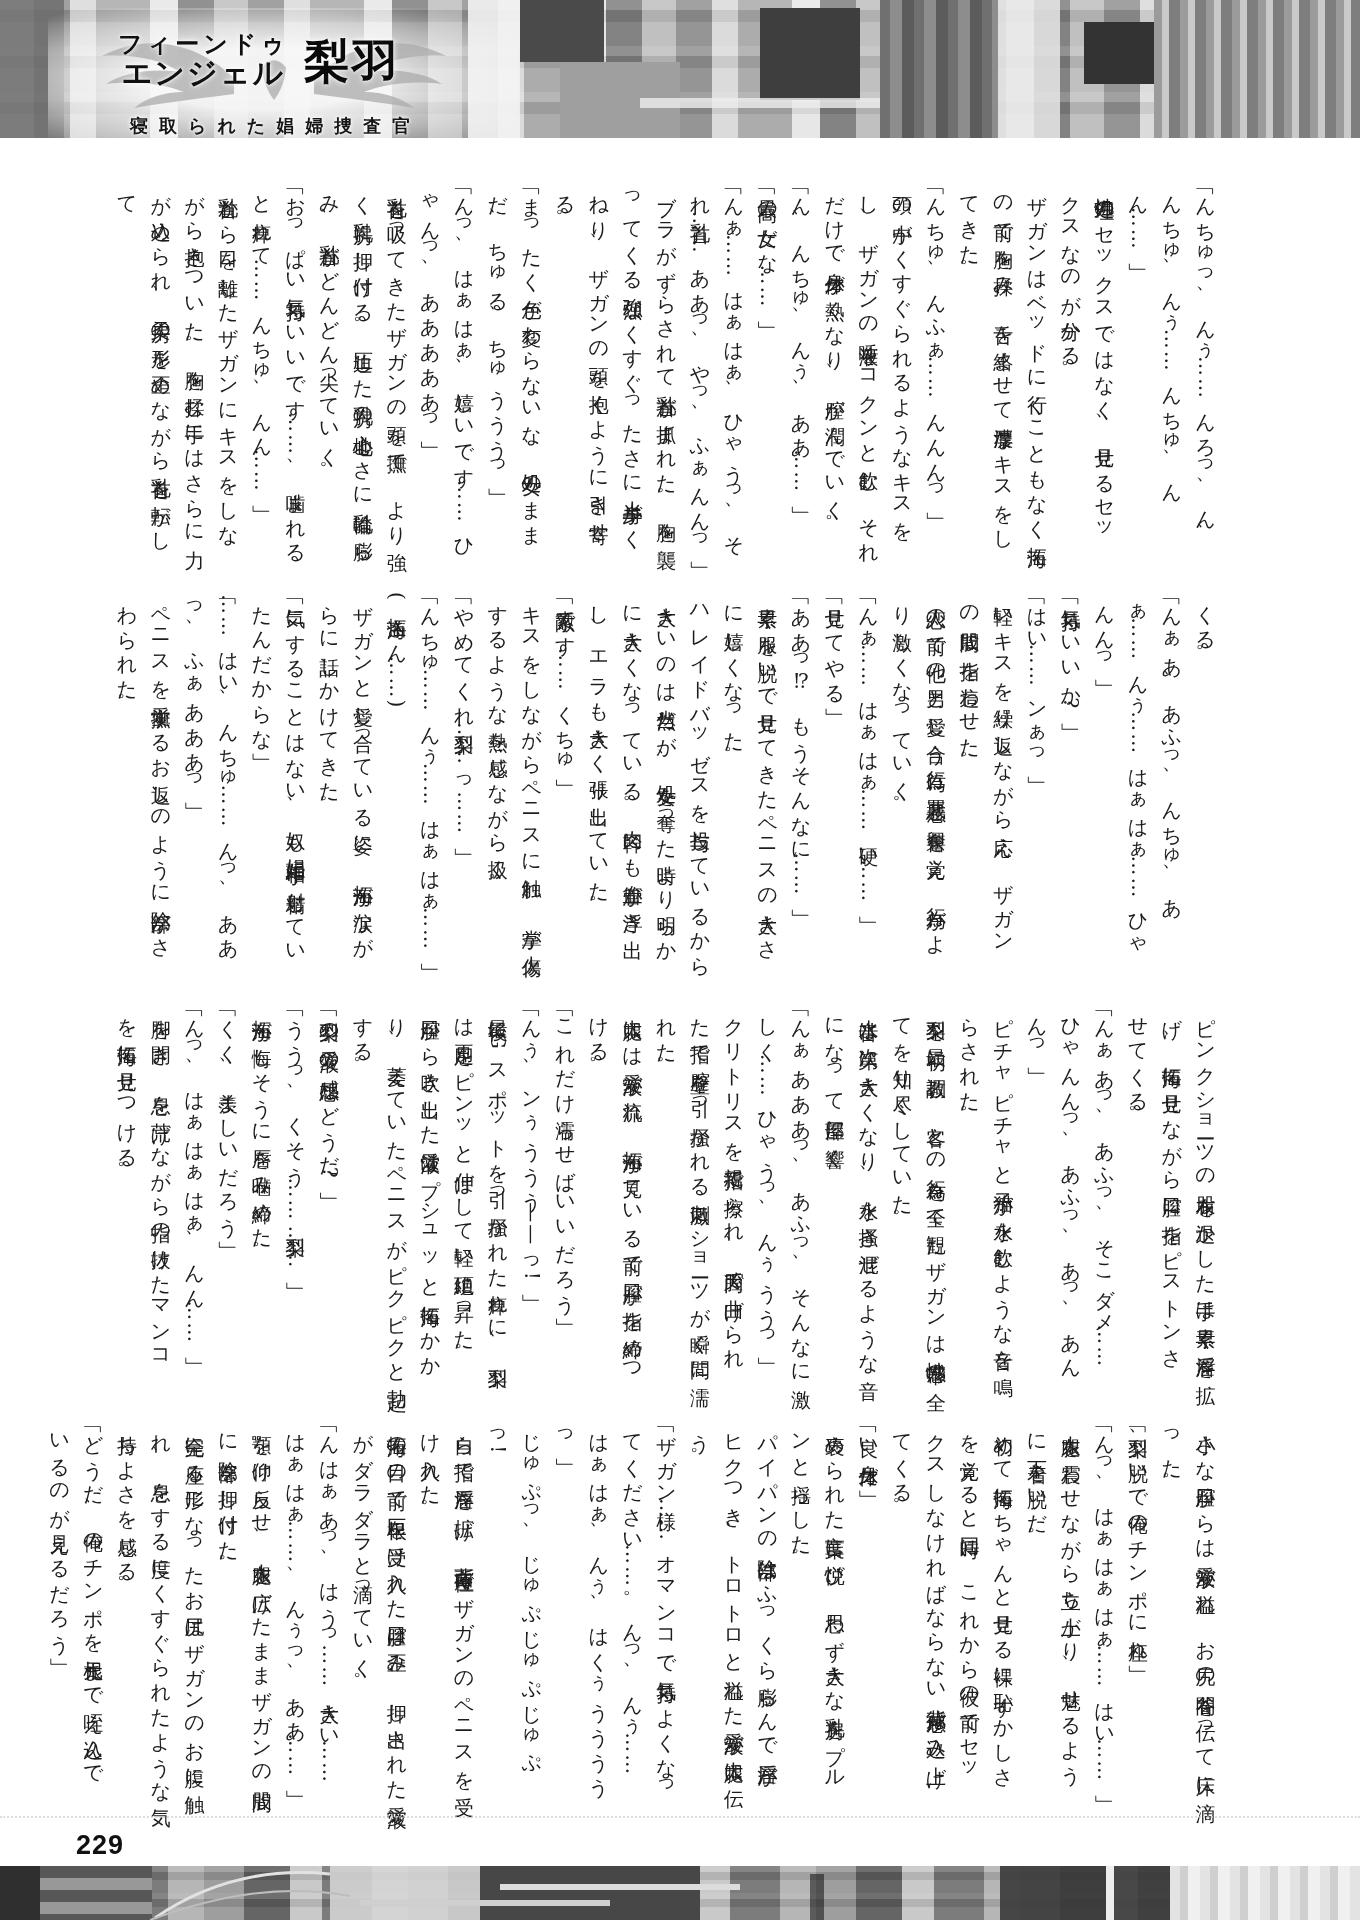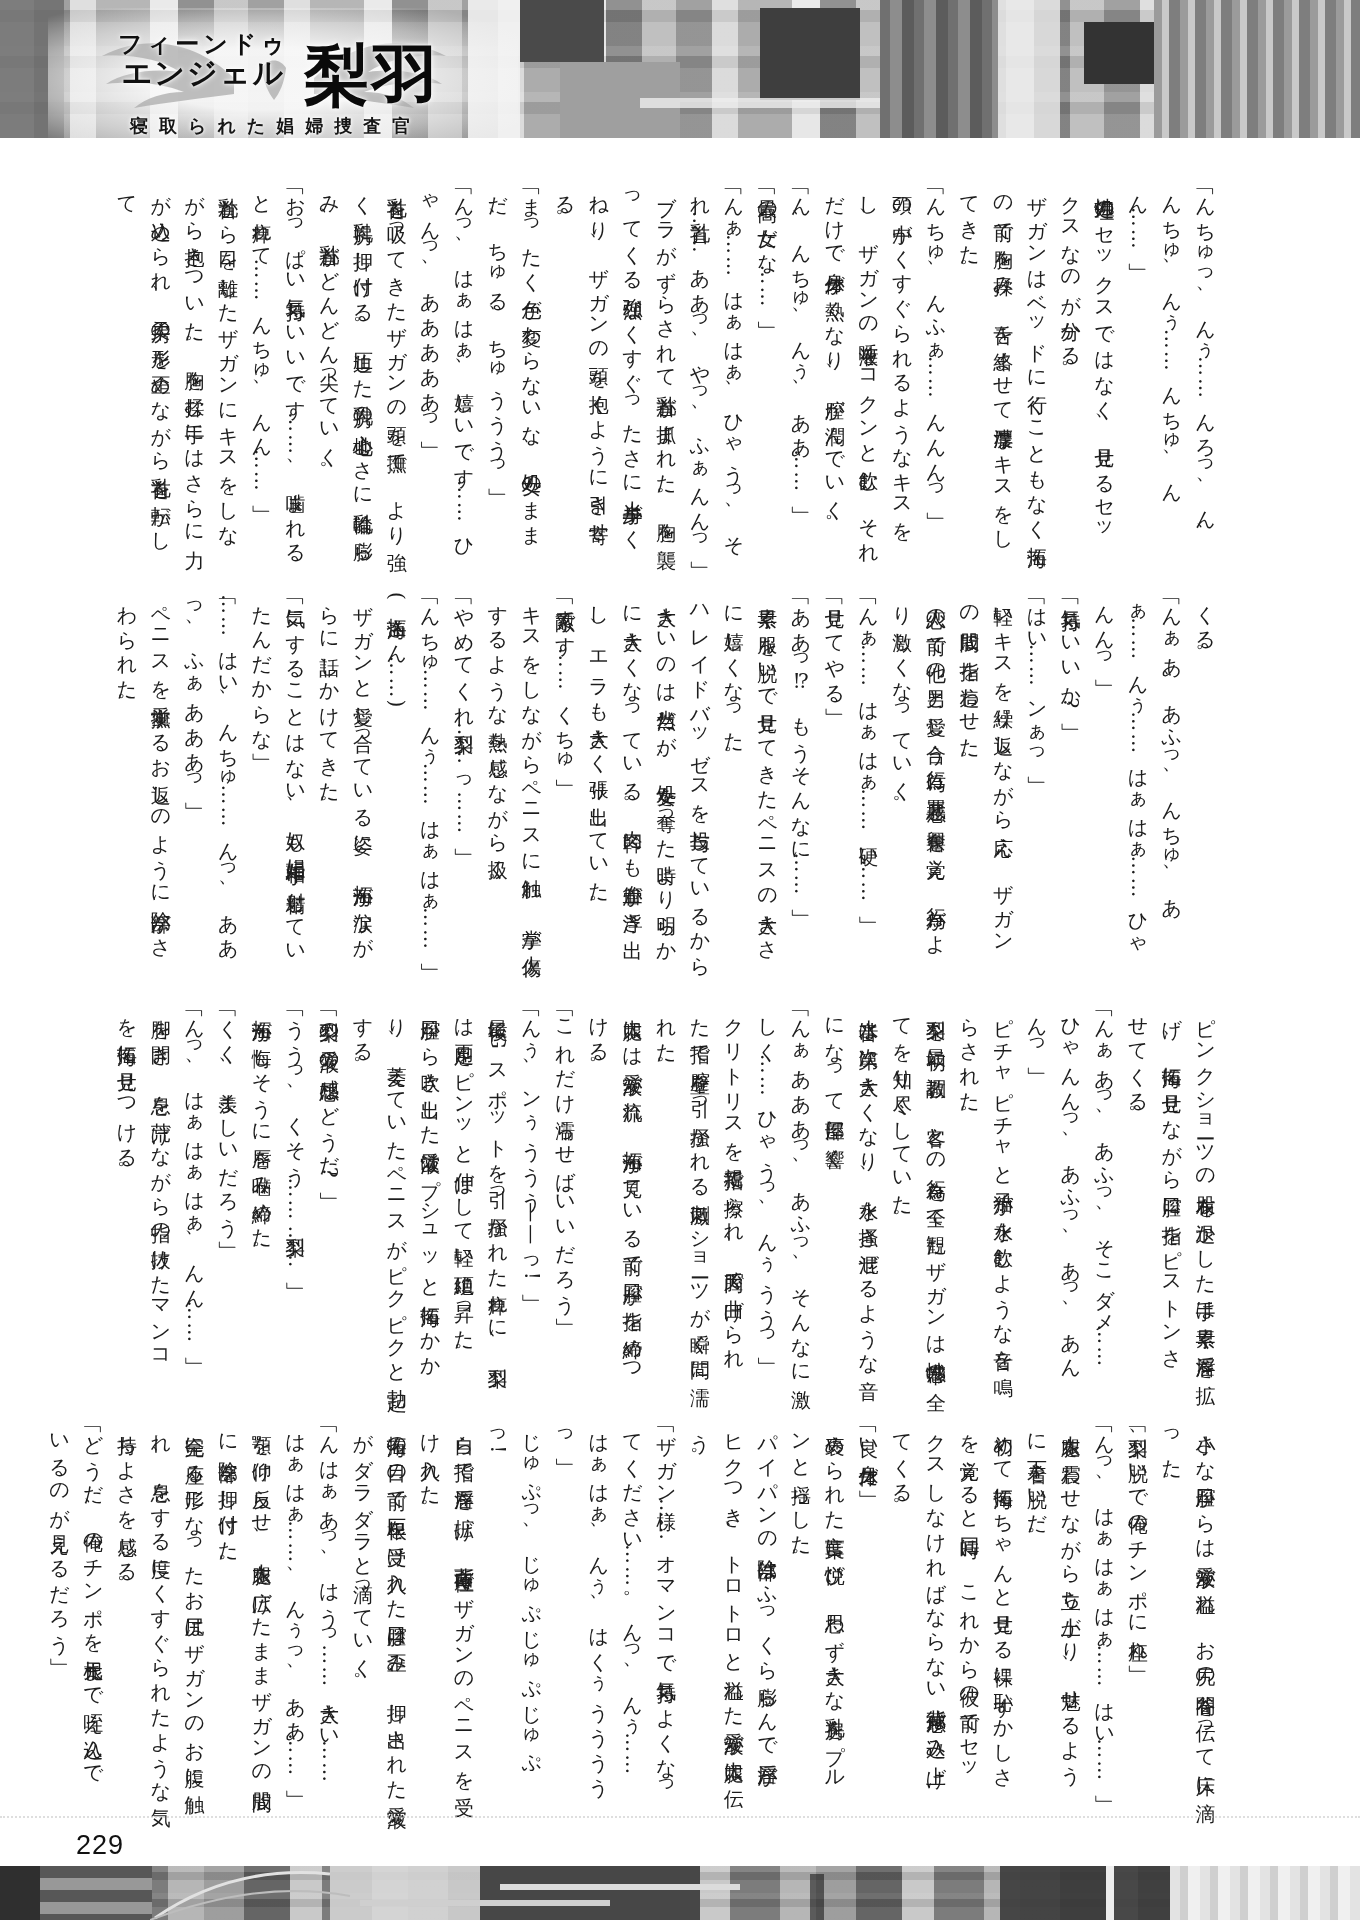--- a/index.html
+++ b/index.html
@@ -42,39 +42,39 @@
   .hairline{position:absolute;left:0;top:1816px;width:1360px;border-top:2px dotted #c9c9c9;opacity:.6;}
   
   .title-group{position:absolute;left:48px;top:8px;width:470px;height:130px;
     background:radial-gradient(ellipse at 45% 55%, rgba(248,248,248,.95) 30%, rgba(248,248,248,.45) 62%, rgba(248,248,248,0) 85%);}
   .wings{position:absolute;left:36px;top:20px;}
   .t-kana{position:absolute;left:70px;top:24px;text-align:center;color:#101010;
     font-family:"Liberation Sans", sans-serif;font-weight:bold;
     text-shadow:0 0 3px #fff,0 0 6px #fff;}
   .t1{font-size:24px;letter-spacing:4px;line-height:1.0;}
   .t2{font-size:30px;letter-spacing:2px;line-height:1.1;}
-  .t-main{position:absolute;left:256px;top:34px;font-size:66px;font-weight:bold;color:#0a0a0a;
-    font-family:Liberation Sans, sans-serif;line-height:1;letter-spacing:2px;
+  .t-main{position:absolute;left:256px;top:34px;font-size:46px;font-weight:bold;color:#0a0a0a;
+    font-family:Liberation Mono, monospace;line-height:1;letter-spacing:2px;
     text-shadow:0 0 3px #fff,0 0 7px #fff;}
   .t-sub{position:absolute;left:66px;top:106px;font-size:18px;font-weight:bold;color:#161616;
     font-family:"DejaVu Serif", serif;letter-spacing:11px;white-space:nowrap;
     text-shadow:0 0 3px #fff,0 0 5px #fff;margin-left:16px;}
   
   .band{position:absolute;left:75px;width:1147px;height:376px;
     writing-mode:vertical-rl;text-orientation:mixed;
     white-space:pre-line;
     font-size:20px;letter-spacing:2px;line-height:33.7px;
     color:#1d1d1d;text-align:left;}
   .band1{top:182px;}
   .band2{top:592px;}
   .band3{top:1004px;}
   .band4{top:1420px;}
   
   .pagenum{position:absolute;left:76px;top:1830px;font-family:"Liberation Sans", sans-serif;
-    font-size:27px;color:#111;letter-spacing:1px;}
+    font-size:27px;color:#111;letter-spacing:1px;font-weight:bold;}
 </style>
 </head>
 <body>
 
 <div class="page">
 
   <div class="banner banner-top">
     <div class="b hb1"></div>
     <div class="b hb2"></div>
     <div class="b hb3"></div>

